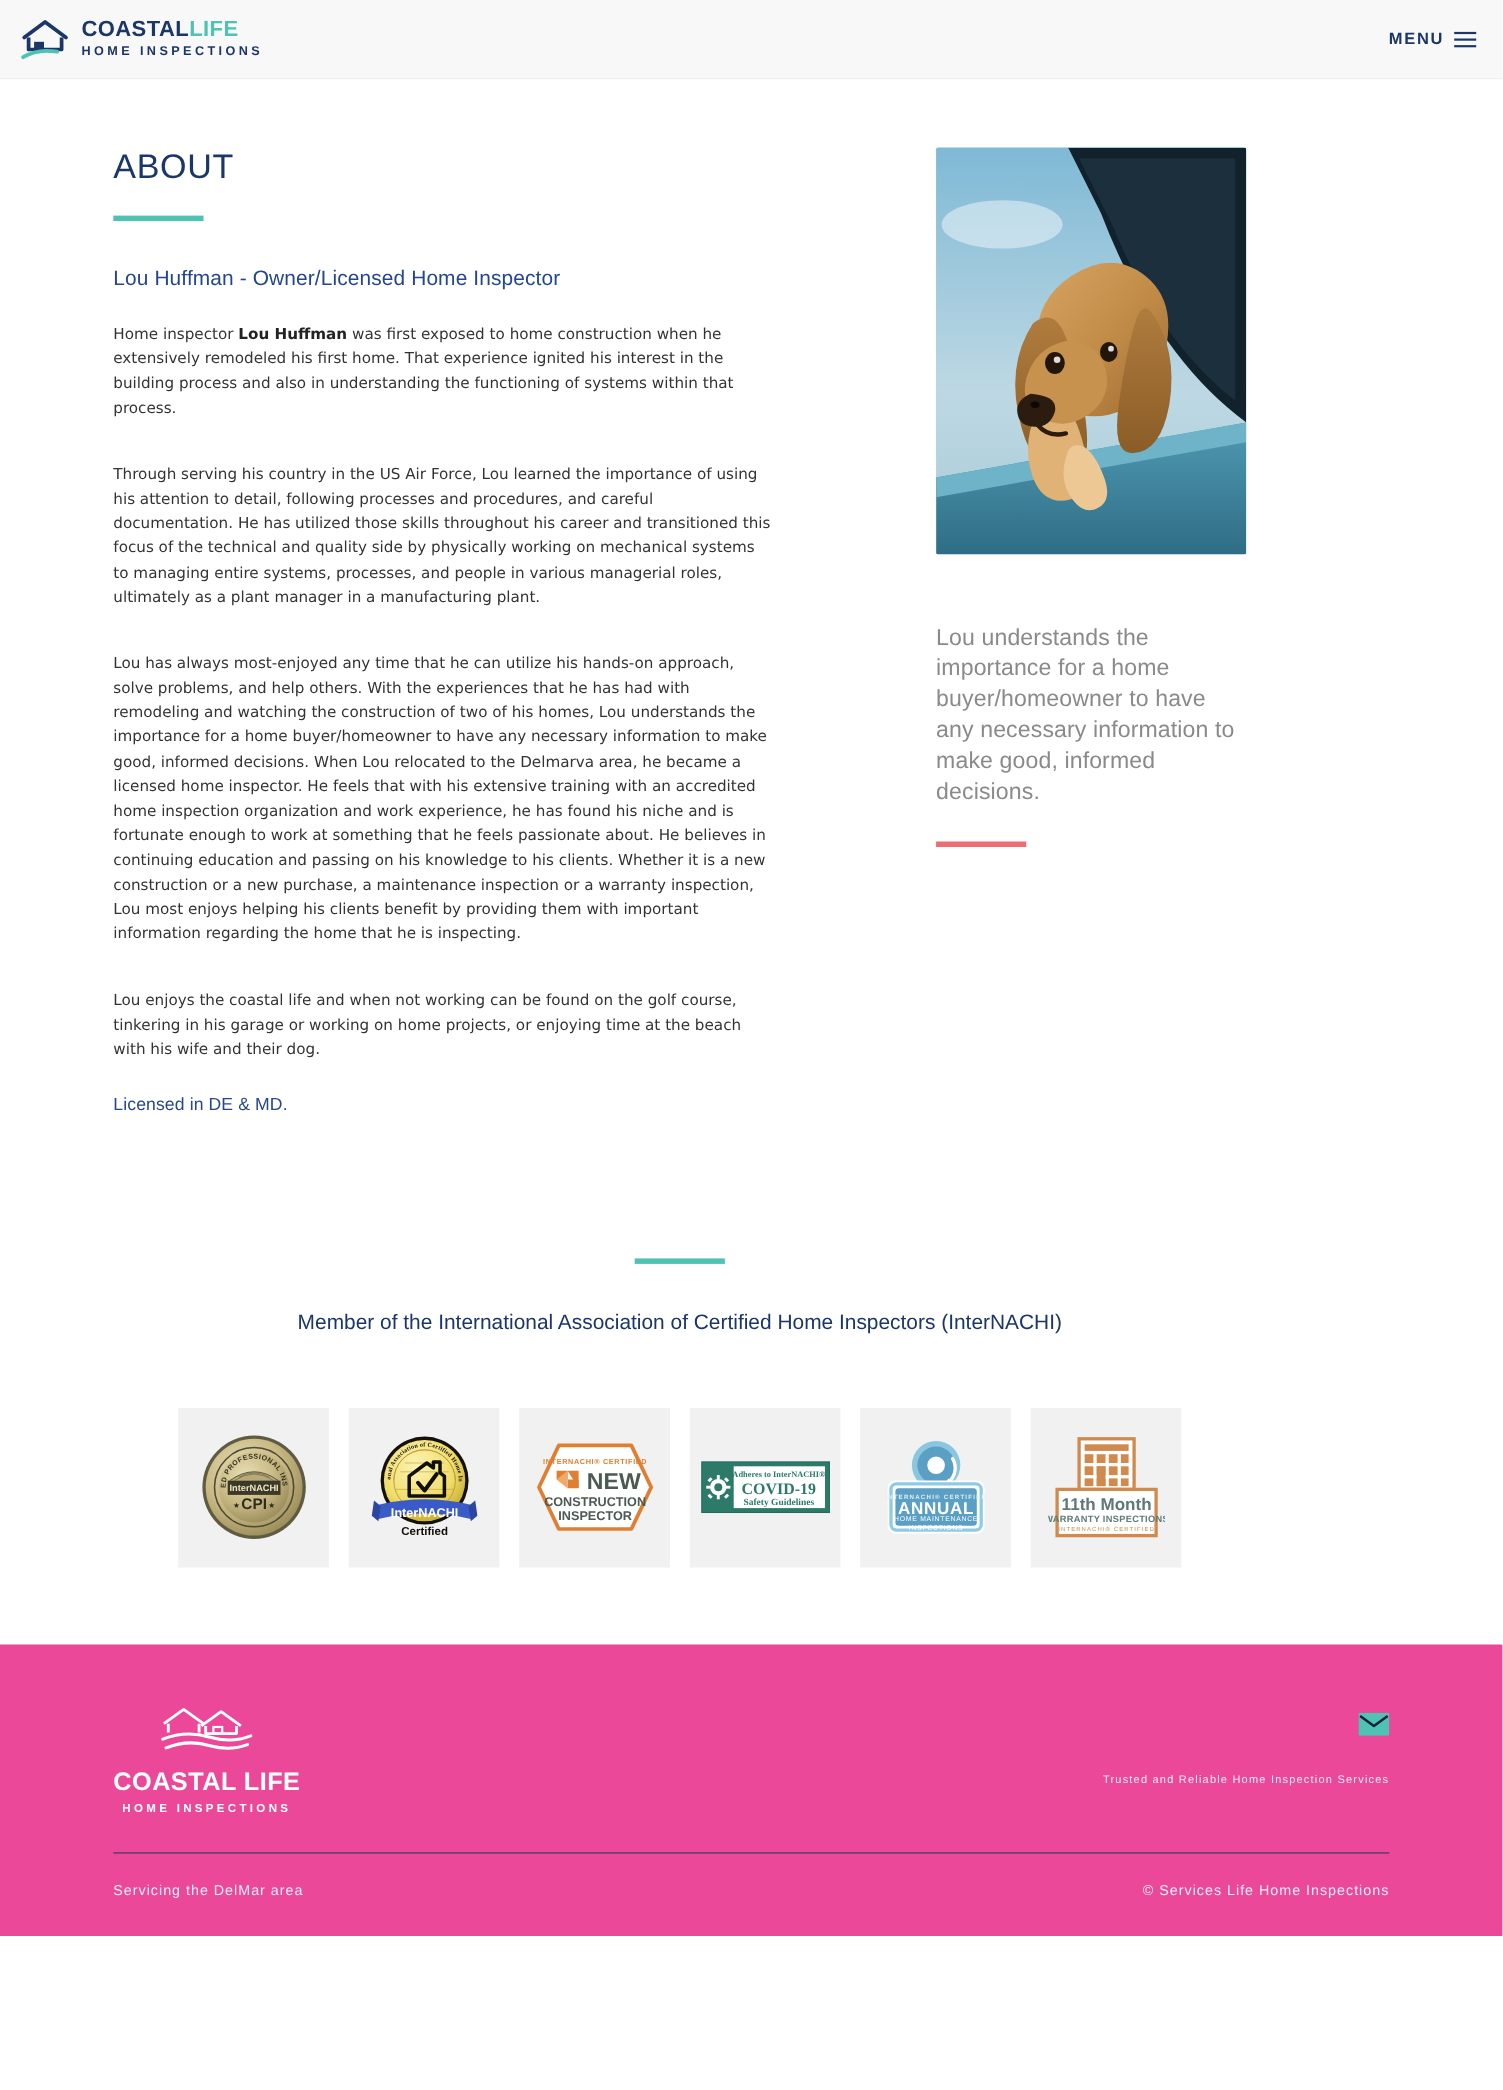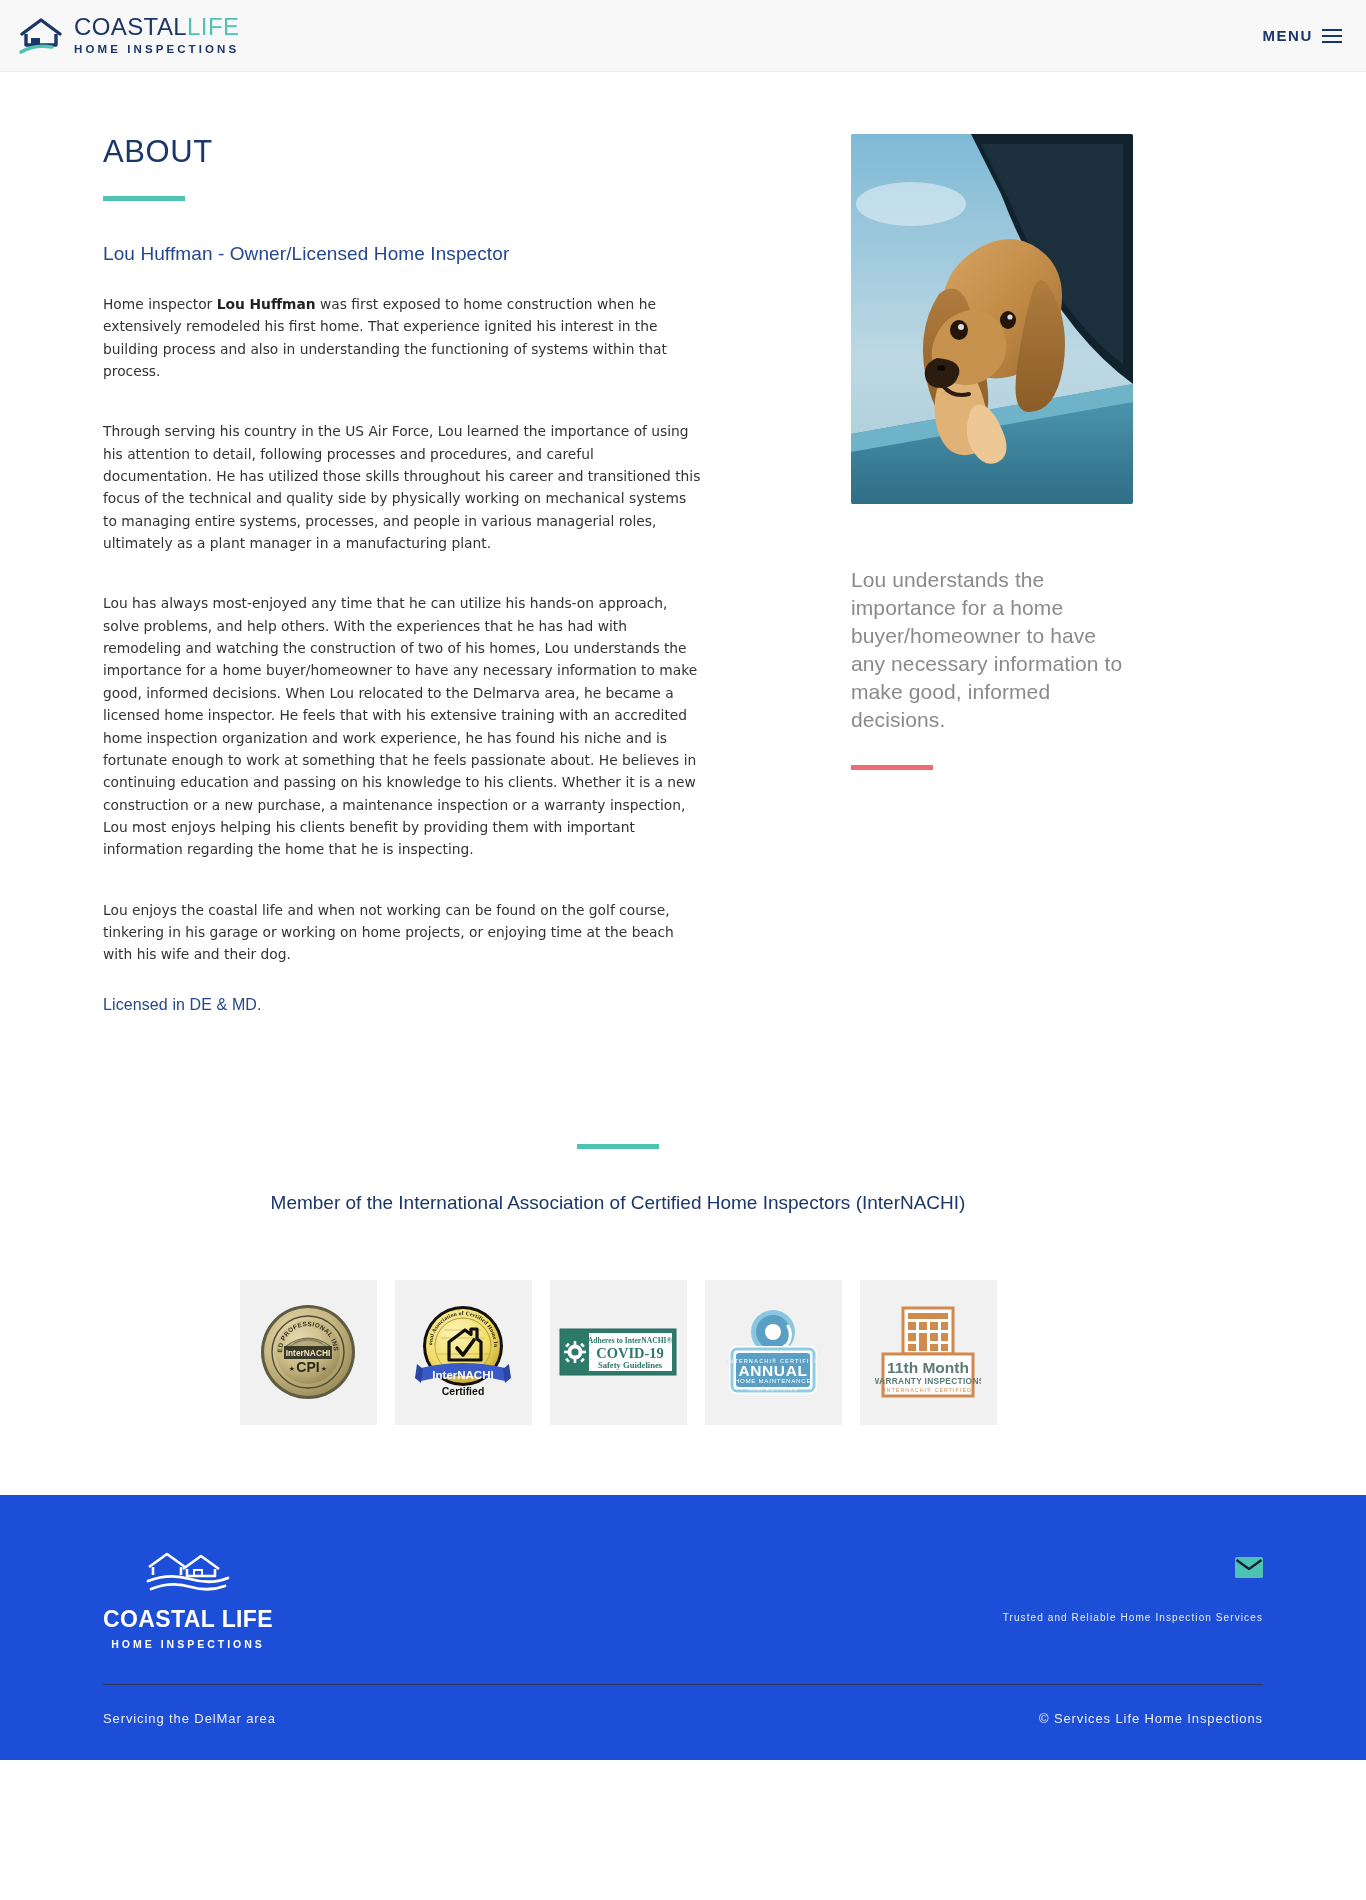--- a/index.html
+++ b/index.html
@@ -18,21 +18,21 @@
     display: flex;
     align-items: center;
     justify-content: space-between;
     padding: 0 24px 0 18px;
     border-bottom: 1px solid #eeeeee;
   }
   .logo-wrap { display: flex; align-items: center; gap: 10px; }
   .logo-mark { width: 46px; height: 40px; flex: 0 0 auto; }
   .logo-text { display: flex; flex-direction: column; line-height: 1; }
   .logo-line1 {
-    font-size: 24px; font-weight: normal; letter-spacing: 0.4px;
+    font-size: 20px; font-weight: bold; letter-spacing: 0.4px;
     color: #1b3668; white-space: nowrap;
   }
   .logo-line1 .teal { color: #4ec3b4; }
   .logo-line2 {
     font-size: 11.5px; font-weight: bold; letter-spacing: 3.1px;
     color: #1b3668; margin-top: 5px;
   }
   .menu-btn {
     display: flex; align-items: center; gap: 9px;
     color: #1b3668; font-size: 15px; font-weight: bold;
@@ -141,21 +141,21 @@
   .badge-card {
     width: 137px; height: 145px;
     background: #f1f1f1;
     display: flex; align-items: center; justify-content: center;
     flex: 0 0 137px;
   }
   .badge-card svg { display: block; }
 
   
   .site-footer {
-    background: #1d4ed8;
+    background: #ec4899;
     padding: 52px 103px 0 103px;
     color: #ffffff;
   }
   .footer-top {
     display: flex;
     justify-content: space-between;
     align-items: flex-start;
     padding-bottom: 34px;
   }
   .f-logo { display: flex; flex-direction: column; align-items: center; }
@@ -349,20 +349,35 @@
           <path d="M38 58 L38 40 L54 28 L60 32.5 L60 27 L66 27 L66 37 L70 40 L70 58 Z" fill="none" stroke="#111008" stroke-width="3.2" stroke-linejoin="round"></path>
           <path d="M46 46 L52 53 L63 38" fill="none" stroke="#111008" stroke-width="3.6" stroke-linecap="round" stroke-linejoin="round"></path>
           <path d="M10 66 q42 -10 84 0 l0 13 q-42 -10 -84 0 z" fill="#3a5bc7"></path>
           <path d="M6 62 l6 5 l-2 14 l-6 -5 z" fill="#2b46a0"></path>
           <path d="M98 62 l-6 5 l2 14 l6 -5 z" fill="#2b46a0"></path>
           <text x="52" y="77" font-family="'Liberation Sans',sans-serif" font-size="11.5" font-weight="bold" fill="#ffffff" text-anchor="middle">InterNACHI</text>
           <text x="52" y="93" font-family="'Liberation Sans',sans-serif" font-size="10.5" font-weight="bold" fill="#111008" text-anchor="middle">Certified</text>
         </svg>
       </div>
 
+      <div class="badge-card">
+        <svg width="110" height="84" viewBox="0 0 110 84">
+          <path d="M22 4 L88 4 L106 42 L88 80 L22 80 L4 42 Z" fill="#ffffff" stroke="#e07f32" stroke-width="3.4" stroke-linejoin="round"></path>
+          <text x="55" y="21" font-family="'Liberation Sans',sans-serif" font-size="6.6" font-weight="bold" fill="#e07f32" text-anchor="middle" letter-spacing="0.6">INTERNACHI® CERTIFIED</text>
+          <g>
+            <path d="M20 27 h10 v8 h-10 z" fill="#e07f32"></path>
+            <path d="M30 27 l10 16 v-16 z" fill="#e07f32"></path>
+            <path d="M30 43 h10 v-8 h-10 z" fill="#e07f32"></path>
+            <path d="M20 35 l10 -8 v16 z" fill="#f0a968"></path>
+          </g>
+          <text x="72" y="44" font-family="'Liberation Sans',sans-serif" font-size="21" font-weight="bold" fill="#4b5a53" text-anchor="middle">NEW</text>
+          <text x="55" y="59" font-family="'Liberation Sans',sans-serif" font-size="11.5" font-weight="bold" fill="#4b5a53" text-anchor="middle">CONSTRUCTION</text>
+          <text x="55" y="72" font-family="'Liberation Sans',sans-serif" font-size="11.5" font-weight="bold" fill="#4b5a53" text-anchor="middle">INSPECTOR</text>
+        </svg>
+      </div>
 
       <div class="badge-card">
         <svg width="118" height="48" viewBox="0 0 118 48">
           <rect x="1" y="1" width="116" height="46" fill="#2d7a6a" stroke="#256a5c" stroke-width="1"></rect>
           <rect x="30" y="5" width="83" height="38" fill="#ffffff"></rect>
           <g transform="translate(16,24)">
             <circle r="7.5" fill="#ffffff"></circle>
             <g fill="#ffffff">
               <rect x="-1.3" y="-11" width="2.6" height="4"></rect>
               <rect x="-1.3" y="7" width="2.6" height="4"></rect>

